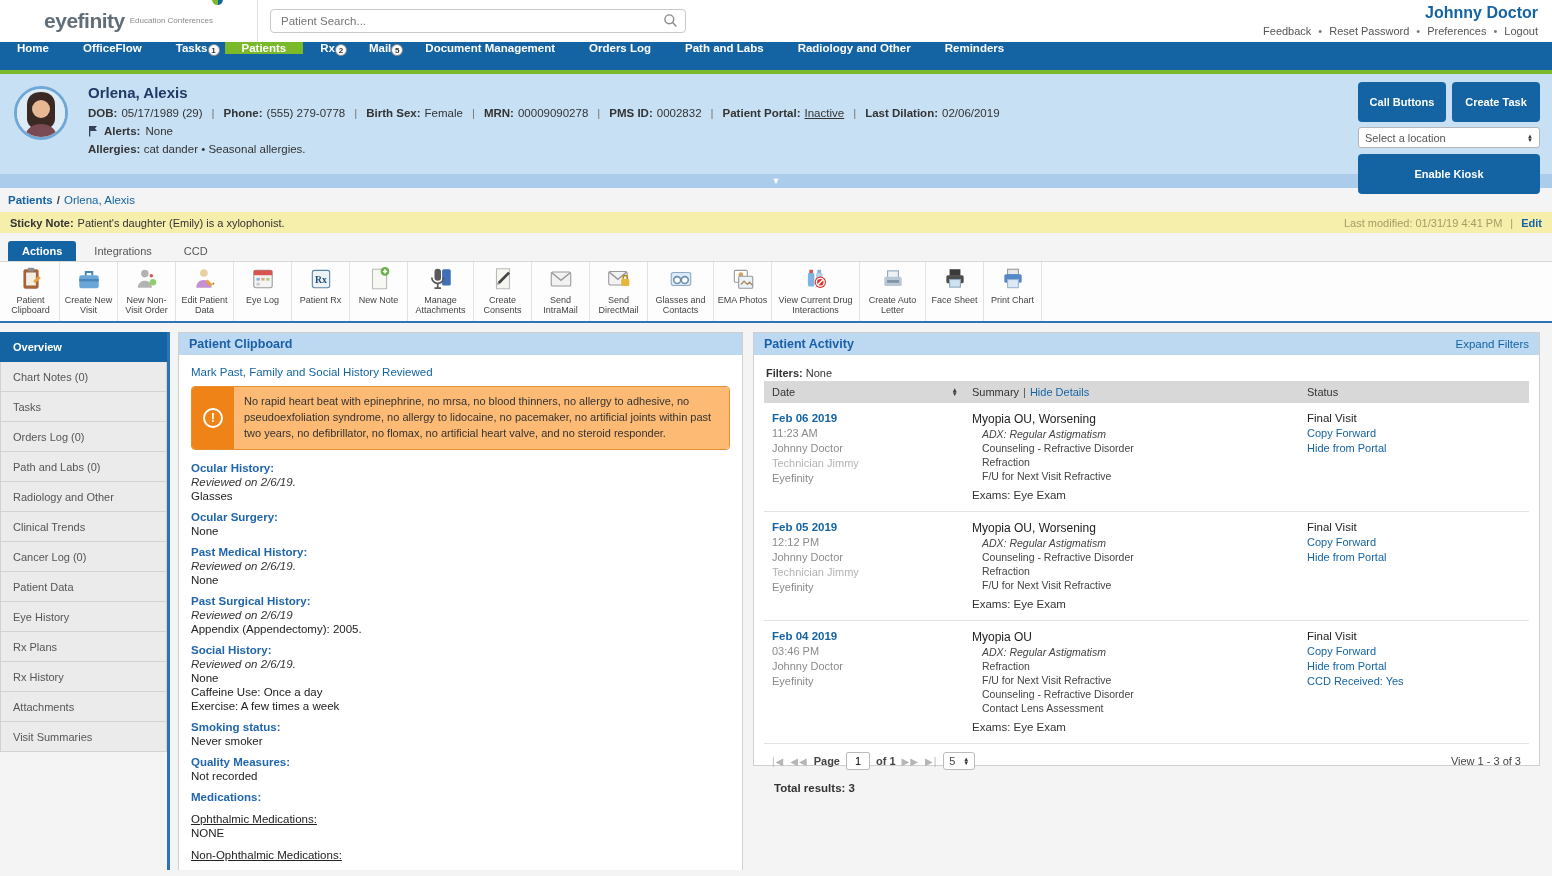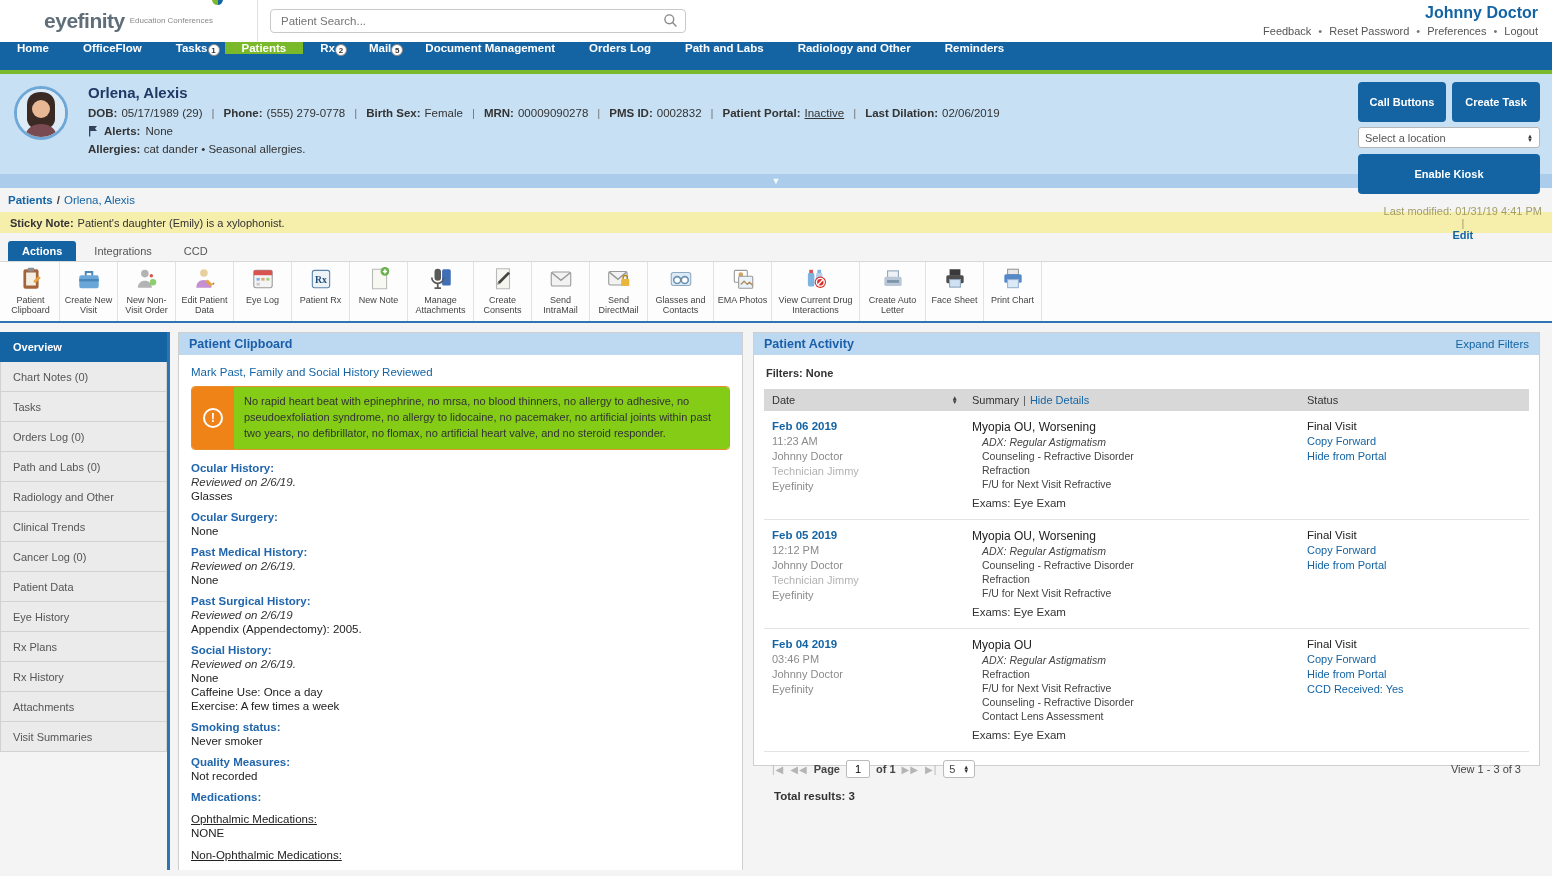--- a/index.html
+++ b/index.html
@@ -49,21 +49,21 @@
   .collapse-strip { height:14px; background:#abcdeb; display:flex; align-items:center; justify-content:center; cursor:pointer; }
   .collapse-arrow { color:#f4f9fd; font-size:9px; }
 
   
   .breadcrumb { margin:6px 0 0 8px; font-size:11.5px; }
   .breadcrumb a { color:#1464a4; font-weight:bold; }
   .breadcrumb .sep { color:#444; margin:0 4px; font-weight:bold; }
   .breadcrumb .current { color:#1464a4; }
   .sticky { margin-top:6px; background:#f6eeab; height:21px; display:flex; align-items:center; font-size:11px; padding:0 10px; }
   .sticky b { margin-right:4px; }
-  .sticky-right { margin-left:auto; display:flex; align-items:center;flex-direction:column; }
+  .sticky-right { margin-left:auto; display:flex; align-items:center; }
   .sticky-mod { color:#a49d62; }
   .sticky-right .pipe { color:#a49d62; margin:0 8px; }
   .sticky-right a { color:#1464a4; font-weight:bold; }
   .tabs { display:flex; margin:8px 0 0 8px; gap:4px; align-items:flex-end; }
   .tab { font-size:11px; color:#555; padding:4px 14px; cursor:pointer; border-radius:3px 3px 0 0; }
   .tab.active { background:#1464a4; color:#fff; font-weight:bold; }
 
   
   .toolbar { background:#fdfdfd; border-top:1px solid #d8d8d8; border-bottom:2px solid #2e74b5; height:62px; display:flex; align-items:stretch; padding-left:2px; }
   .tool-btn { width:58px; padding:4px 2px 2px; display:flex; flex-direction:column; align-items:center; justify-content:flex-start; border-right:1px solid #e2e2e2; cursor:pointer; }
@@ -82,30 +82,30 @@
   .panel { background:#fff; border:1px solid #cfcfcf; }
   .panel-header { background:#bdd9f1; color:#1b5faa; font-size:12.5px; font-weight:bold; padding:4px 10px; display:flex; align-items:center; }
   .panel-header a { margin-left:auto; color:#1464a4; font-size:11.5px; font-weight:normal; }
 
   .clipboard { width:565px; margin-left:8px; height:720px; }
   .clip-body { padding:8px 12px; font-size:11.5px; }
   .clip-link { color:#1464a4; font-size:11.5px; display:inline-block; margin:3px 0 8px; }
   .warn-box { display:flex; border:1px solid #e78f2e; border-radius:4px; overflow:hidden; margin-bottom:12px; }
   .warn-icon-block { background:#ef8318; width:42px; flex:none; display:flex; align-items:center; justify-content:center; }
   .warn-bang { width:20px; height:20px; border:2px solid #fff; border-radius:50%; color:#fff; font-weight:bold; font-size:13px; display:flex; align-items:center; justify-content:center; }
-  .warn-text { background:#84cc16; padding:7px 10px; font-size:11px; color:#333; line-height:1.45; }
+  .warn-text { background:#fdba74; padding:7px 10px; font-size:11px; color:#333; line-height:1.45; }
   .clip-section { margin-bottom:9px; }
   .clip-heading { color:#2166ac; font-weight:bold; font-size:11.5px; }
   .clip-reviewed { font-style:italic; color:#333; margin-top:2px; }
   .clip-line { margin-top:2px; color:#222; }
   .med-sub { text-decoration:underline; color:#222; margin-top:10px; }
 
   .activity { flex:1; margin:0 12px 0 10px; height:434px; display:flex; flex-direction:column; }
   .act-body { padding:0 10px; font-size:11px; flex:1; }
-  .filters-row { padding:12px 2px 10px; font-size:11px;font-weight:bold; }
+  .filters-row { padding:12px 2px 2px; font-size:11px; }
   .act-table-head { background:#d8d8d8; display:grid; grid-template-columns:200px 335px 1fr; padding:5px 8px; font-size:11px; color:#333; align-items:center; }
   .th-date { display:flex; align-items:center; gap:97px; }
   .sort-icon { display:flex; flex-direction:column; line-height:4.5px; font-size:6.5px; color:#444; cursor:pointer; margin-left:auto; margin-right:14px; }
   .th-summary a { color:#1464a4; }
   .th-summary .pipe { color:#555; margin:0 4px; }
   .arow { display:grid; grid-template-columns:200px 335px 1fr; padding:9px 8px 10px; border-bottom:1px solid #e3e3e3; }
   .adate a { color:#1464a4; font-weight:bold; font-size:11.5px; }
   .adate div { margin-top:3px; color:#8b8b8b; }
   .adate div.lighter { color:#b3b3b3; }
   .sum-title { color:#222; font-size:12px; }

